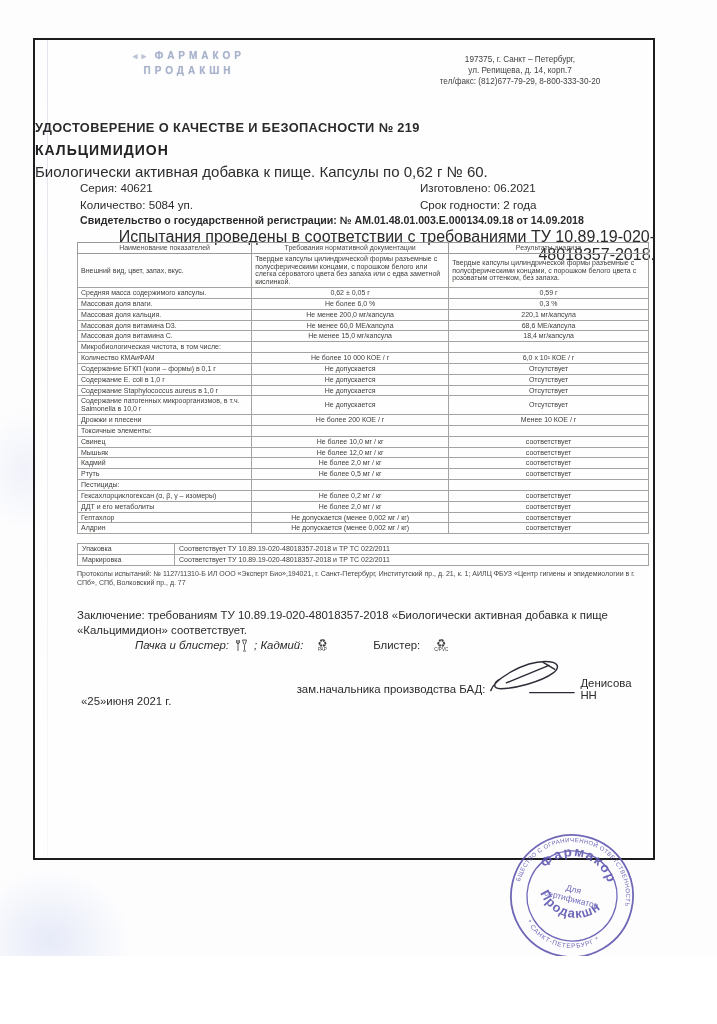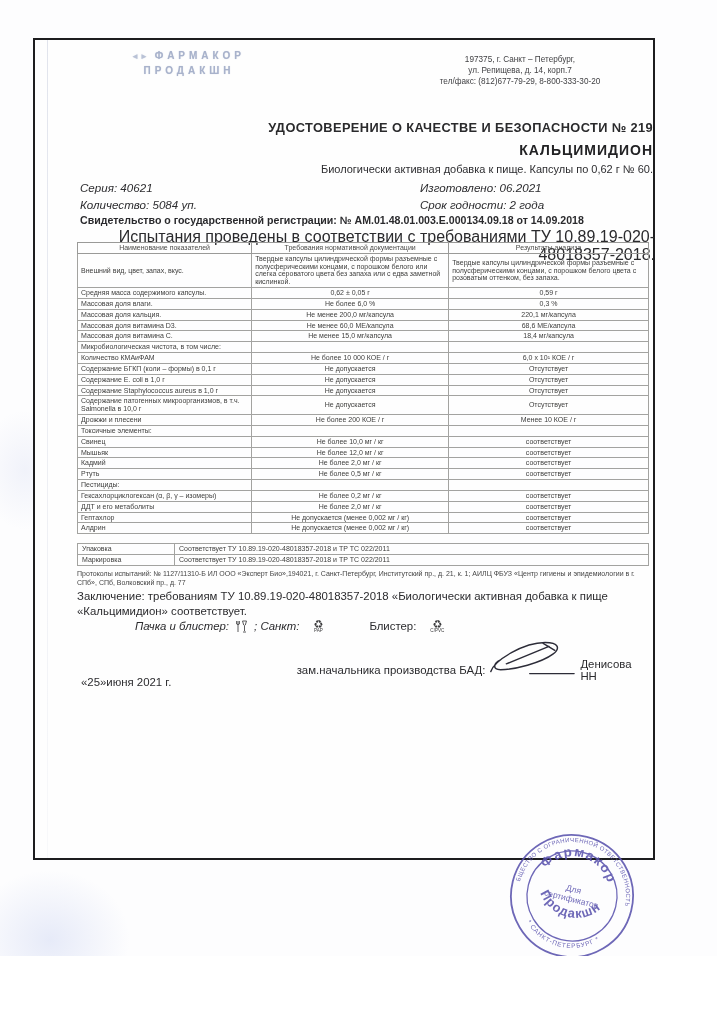--- a/index.html
+++ b/index.html
@@ -14,44 +14,44 @@
   .smudge2{position:absolute;left:-20px;top:410px;width:90px;height:120px;
         background:radial-gradient(closest-side,rgba(150,165,220,.12),rgba(150,165,220,0));}
   .bottom-shadow{position:absolute;left:0;top:1007px;width:100%;height:8px;
         background:linear-gradient(#eef0f3,#fdfdfe);}
   .logo{position:absolute;left:96px;top:8px;color:#a8b2cb;font-weight:bold;font-size:10px;
         letter-spacing:4px;line-height:1.5;text-shadow:0 0 1px rgba(168,178,203,.6);}
   .logo .lg-ic{letter-spacing:1px;margin-right:6px;font-size:8px;color:#b9c2d6;}
   .addr{position:absolute;left:360px;top:14px;width:250px;text-align:center;font-size:8.2px;
         line-height:1.35;color:#3f3f42;}
   
-  .t-center{position:absolute;width:100%;text-align:right;}
+  .t-center{position:absolute;width:100%;text-align:left;}
   .doc-title{top:80px;font-size:12.8px;font-weight:bold;color:#2a2a2c;letter-spacing:.4px;}
   .prod-name{top:102px;font-size:14px;font-weight:bold;color:#222224;letter-spacing:1px;}
-  .prod-sub{top:123px;font-size:11px;color:#2d2d30;}
-  .meta{position:absolute;top:140px;left:45px;width:540px;font-size:11.6px;color:#2c2c2f;line-height:1.45;font-style:italic;}
+  .prod-sub{top:123px;font-size:15px;color:#2d2d30;}
+  .meta{position:absolute;top:140px;left:45px;width:540px;font-size:11.6px;color:#2c2c2f;line-height:1.45;}
   .meta .row{display:flex;}
   .meta .l{width:340px;}
   .reg{position:absolute;top:174px;left:45px;width:575px;font-size:10.6px;font-weight:bold;color:#2a2a2d;}
   .tst{position:absolute;top:188px;left:45px;width:575px;font-size:16px;font-weight:normal;color:#2a2a2d;text-align:right;}
   
   .col{position:absolute;left:42px;top:202px;width:572px;}
   table{border-collapse:collapse;width:100%;}
   .mt{font-size:7px;line-height:1.12;color:#40403f;}
   .mt th{border:1px solid #9a9a98;font-weight:normal;font-size:7px;padding:1px 2px;text-align:center;color:#4a4a48;}
   .mt td{border:1px solid #a3a3a0;padding:1px 3px;vertical-align:middle;}
   .mt .c-name{width:30.5%;text-align:left;}
   .mt .c-req{width:34.5%;text-align:center;}
   .mt .c-res{width:35%;text-align:center;}
   .mt .tl{text-align:left;}
   .pk{font-size:7px;line-height:1.15;color:#40403f;margin-top:9px;}
   .pk td{border:1px solid #a3a3a0;padding:1px 4px;}
   .pk .c1{width:88px;}
   .proto{font-size:7px;line-height:1.3;color:#454545;margin-top:3px;width:100%;}
-  .concl{font-size:11.4px;line-height:1.3;color:#2b2b2e;margin-top:2px;}
+  .concl{font-size:11.4px;line-height:1.3;color:#2b2b2e;margin-top:21px;}
   .stor{font-size:11.4px;line-height:1.3;color:#2b2b2e;margin-top:3px;}
   .packline{display:flex;align-items:center;margin-left:58px;font-size:11.4px;color:#2b2b2e;gap:4px;}
   .it{font-style:italic;}
   .recycle{display:inline-flex;flex-direction:column;align-items:center;line-height:1;margin:0 10px;}
   .recycle .g{font-size:11px;color:#3c3c3e;}
   .recycle .cap{font-size:4.6px;color:#3c3c3e;margin-top:-1px;}
   .signoff{display:flex;align-items:center;margin-top:18px;font-size:11.4px;color:#2b2b2e;}
   .signoff .date{margin-left:4px;width:155px;margin-top:24px;}
   .signoff .role{width:262px;text-align:right;}
   .sig{margin-top:-22px;margin-right:2px;}
@@ -243,21 +243,21 @@
       <div class="concl">Заключение: требованиям ТУ 10.89.19-020-48018357-2018 «Биологически активная добавка к пище «Кальцимидион» соответствует.</div>
 
       <div class="packline">
         <span class="it">Пачка и блистер:</span>
         <svg class="gf" width="13" height="13" viewBox="0 0 13 13">
           <g stroke="#47474a" stroke-width="0.9" fill="none">
             <path d="M3 1 v4 M1.6 1 v3 M4.4 1 v3 M1.6 4 q1.4 1.4 2.8 0 M3 5 v7"></path>
             <path d="M7.5 1 h4 l-1.2 4 q-0.8 1 -1.6 0 z M9.5 6 v5 M8 12 h3"></path>
           </g>
         </svg>
-        <span class="it">; Санкт:</span>
+        <span class="it">; Кадмий:</span>
         <span class="recycle">
           <span class="g">♻</span>
           <span class="cap">PAP</span>
         </span>
         <span style="width:28px"></span>
         <span>Блистер:</span>
         <span class="recycle">
           <span class="g">♻</span>
           <span class="cap">C/PVC</span>
         </span>

